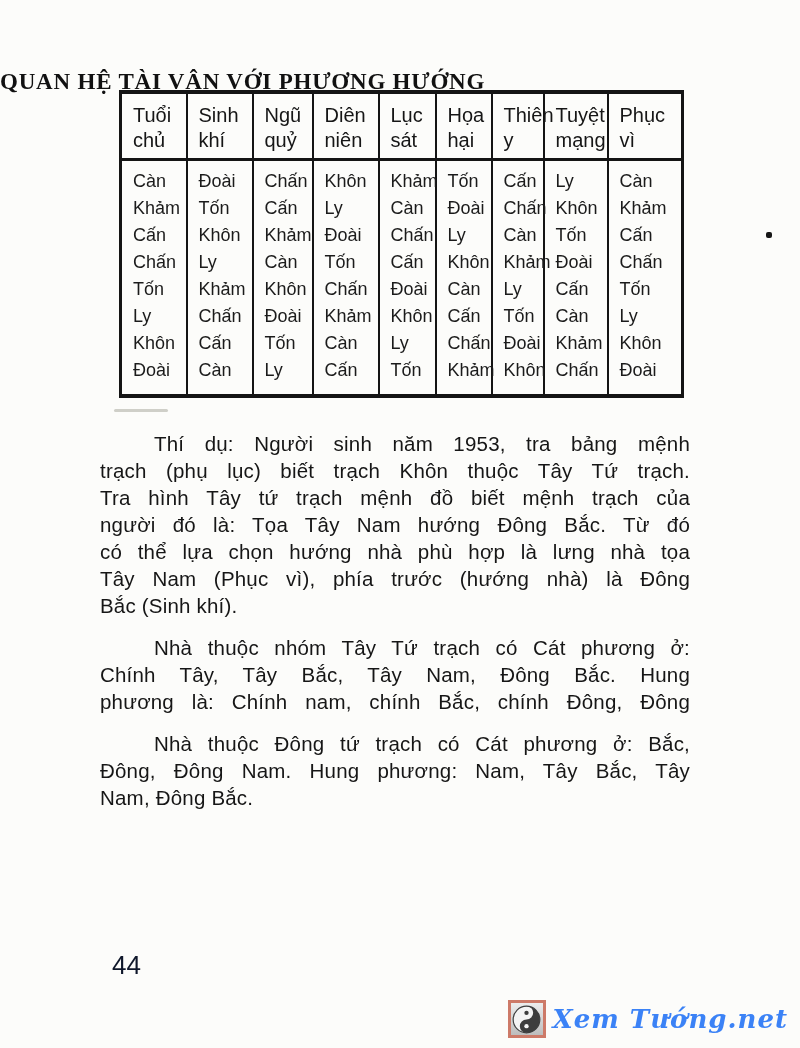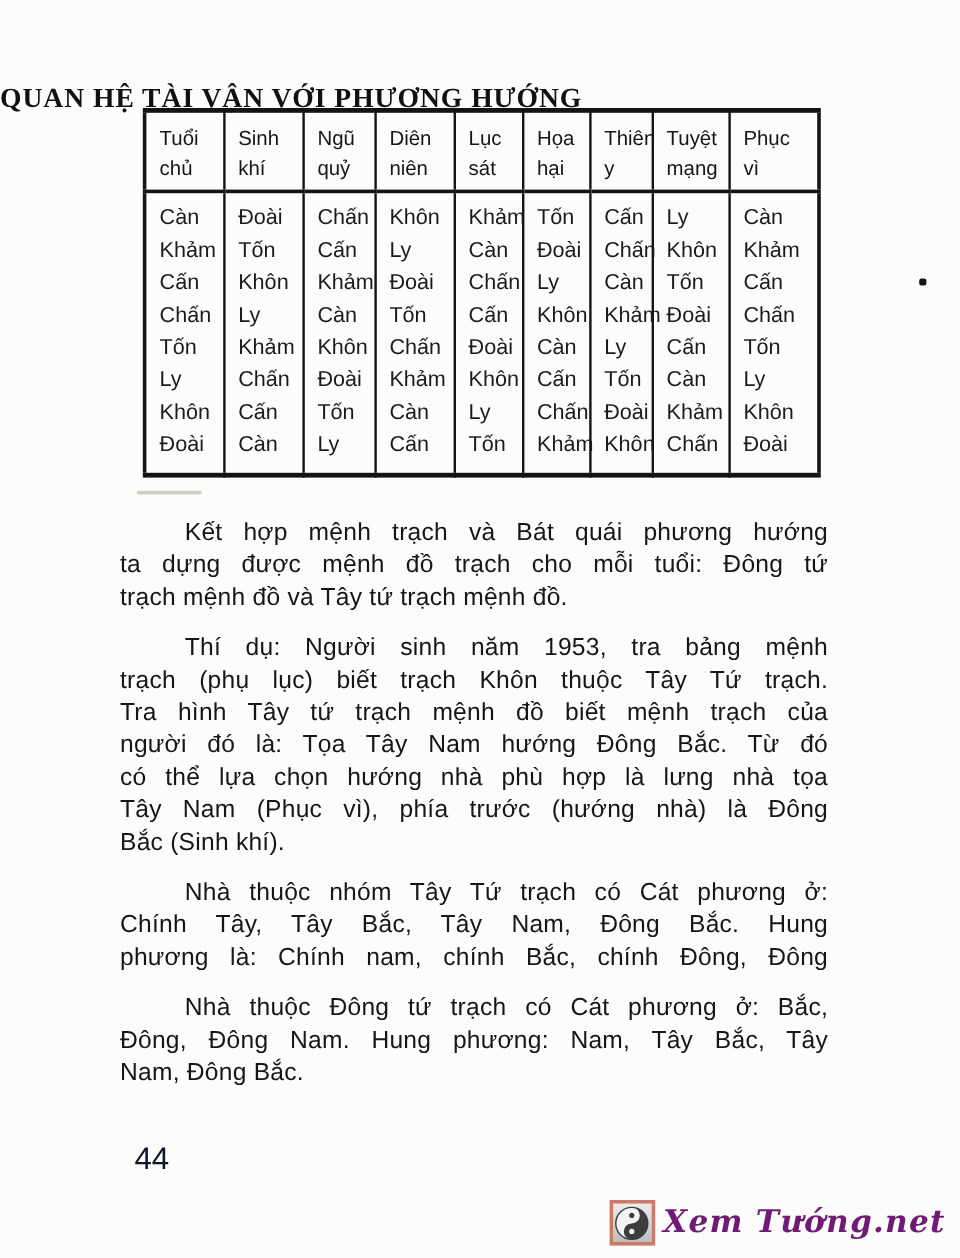--- a/index.html
+++ b/index.html
@@ -28,21 +28,21 @@
   table.bagua col:nth-child(6){width:56px}
   table.bagua col:nth-child(7){width:52px}
   table.bagua col:nth-child(8){width:64px}
   table.bagua col:nth-child(9){width:75px}
   table.bagua th,table.bagua td{
     border-left:2px solid #141414;vertical-align:top;text-align:left;
   }
   table.bagua th:first-child,table.bagua td:first-child{border-left:none;}
   table.bagua thead th{
     border-bottom:3px solid #141414;
-    font-weight:normal;font-size:17px;line-height:25px;
+    font-weight:normal;font-size:20px;line-height:25px;
     padding:9px 2px 5px 11px;color:#161616;
   }
   table.bagua tbody td{padding:7px 2px 10px 11px;font-size:18px;margin-left:45px;}
   .cell-line{line-height:27px;white-space:nowrap;}
   
   .body-text{
     position:absolute;left:100px;top:430px;width:590px;
     font-size:20.5px;color:#161616;letter-spacing:.2px;
   }
   .para{margin:0 0 15px 0;}
@@ -220,25 +220,20 @@
           <div class="cell-line">Tốn</div>
           <div class="cell-line">Ly</div>
           <div class="cell-line">Khôn</div>
           <div class="cell-line">Đoài</div>
         </td>
       </tr>
   </tbody>
 </table>
 
 <div class="body-text" id="body-text">
-    <div class="para">
-      <div class="line first just">Kết hợp mệnh trạch và Bát quái phương hướng</div>
-      <div class="line just">ta dựng được mệnh đồ trạch cho mỗi tuổi: Đông tứ</div>
-      <div class="line">trạch mệnh đồ và Tây tứ trạch mệnh đồ.</div>
-    </div>
     <div class="para">
       <div class="line first just">Thí dụ: Người sinh năm 1953, tra bảng mệnh</div>
       <div class="line just">trạch (phụ lục) biết trạch Khôn thuộc Tây Tứ trạch.</div>
       <div class="line just">Tra hình Tây tứ trạch mệnh đồ biết mệnh trạch của</div>
       <div class="line just">người đó là: Tọa Tây Nam hướng Đông Bắc. Từ đó</div>
       <div class="line just">có thể lựa chọn hướng nhà phù hợp là lưng nhà tọa</div>
       <div class="line just">Tây Nam (Phục vì), phía trước (hướng nhà) là Đông</div>
       <div class="line">Bắc (Sinh khí).</div>
     </div>
     <div class="para">
@@ -257,17 +252,17 @@
 
 <div class="watermark">
   <span class="yy-box">
     <svg viewBox="0 0 100 100" aria-hidden="true">
       <circle cx="50" cy="50" r="46" fill="#f4f4f4" stroke="#3d3d3d" stroke-width="4"></circle>
       <path d="M50 4 a46 46 0 0 1 0 92 a23 23 0 0 1 0 -46 a23 23 0 0 0 0 -46 z" fill="#3d3d3d"></path>
       <circle cx="50" cy="27" r="7.5" fill="#3d3d3d"></circle>
       <circle cx="50" cy="73" r="7.5" fill="#f4f4f4"></circle>
     </svg>
   </span>
-  <span class="wm-text" style="color: #701a75;">Xem Tướng.net</span>
+  <span class="wm-text" style="color: #3b82f6;">Xem Tướng.net</span>
 </div>
 
 <div class="speck"></div>
 <div class="smudge"></div>
 
 </body></html>

